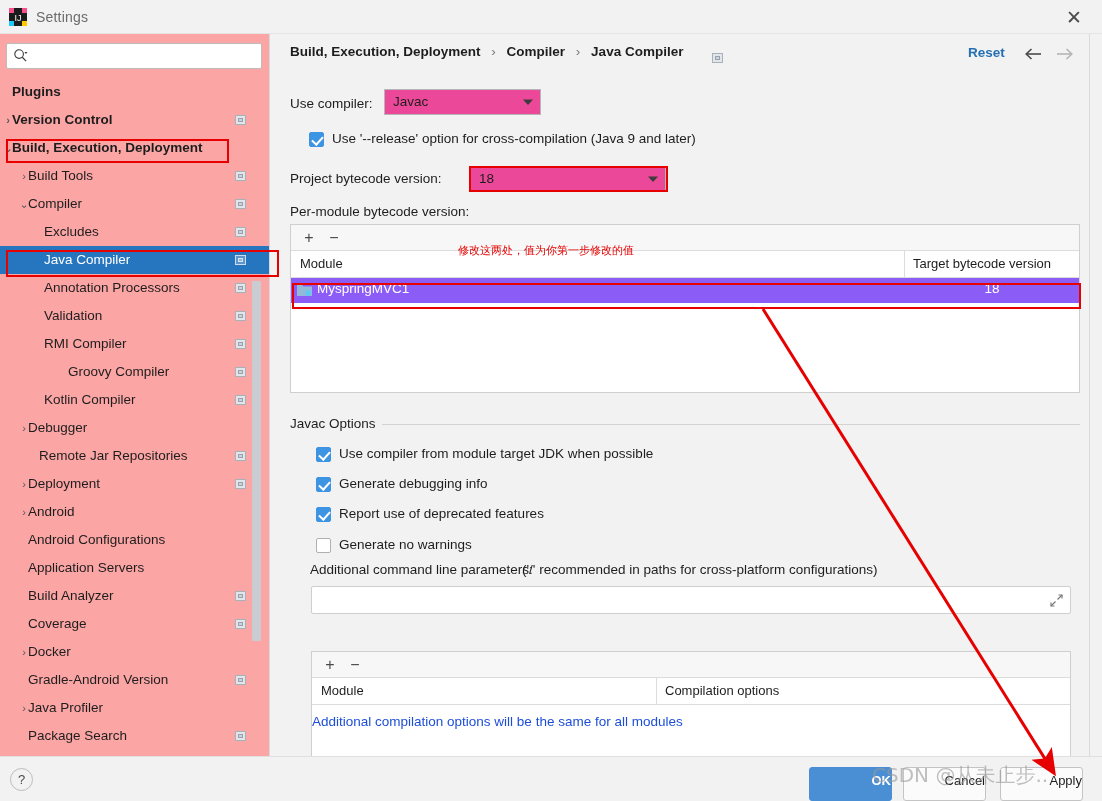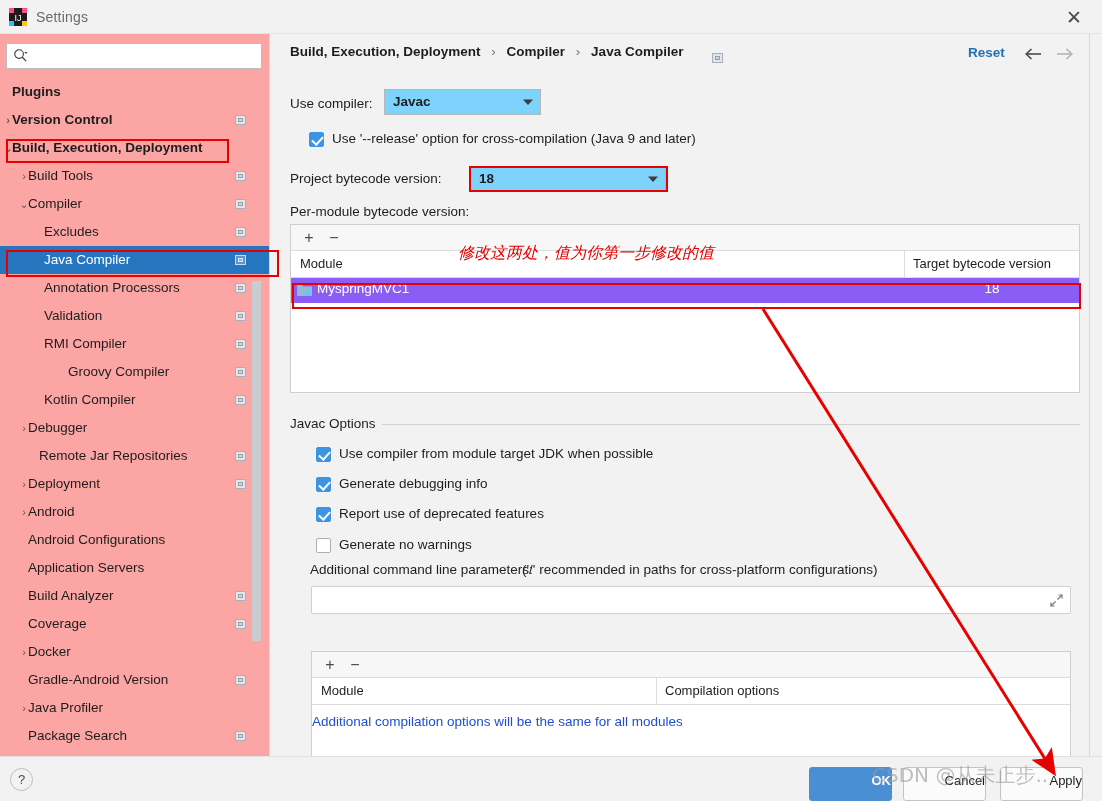--- a/index.html
+++ b/index.html
@@ -95,21 +95,21 @@
   .reset-link {
     position:absolute; left:697px; top:11px; font-size:13.5px; font-weight:bold;
     color:#2470b3; cursor:pointer;
   }
   .nav-back { position:absolute; left:752px; top:10px; width:22px; height:20px; }
   .nav-fwd  { position:absolute; left:782px; top:10px; width:22px; height:20px; }
 
   .lbl-plain { position:absolute; font-size:13.5px; color:#1d1d1d; white-space:nowrap; }
 
   .combo {
-    position:absolute; background:#7dd3fc; border:1px solid #b6b6b6; border-radius:0;font-weight:bold;
+    position:absolute; background:#ec4899; border:1px solid #b6b6b6; border-radius:0;
   }
   .combo .cval { position:absolute; left:8px; top:4px; font-size:13.5px; color:#1d1d1d; }
   .combo .carrow {
     position:absolute; right:0; top:0; bottom:0; width:24px;
     display:flex; align-items:center; justify-content:center;
   }
 
   .cbrow { position:absolute; height:20px; }
   .cbox {
     position:absolute; left:0; top:0; width:15px; height:15px;
@@ -176,23 +176,22 @@
     font-size:13px; text-align:right; line-height:25px; cursor:pointer;
   }
   .btn.primary { background:#4a8fd4; color:#ffffff; border:1px solid #4a8fd4; font-weight:bold; }
   .btn.normal  { background:#fbfbfb; color:#1d1d1d; border:1px solid #c4c4c4; }
 
   
   .anno-rect {
     position:absolute; border:2px solid #e60000; pointer-events:none;
   }
   .anno-text {
-    position:absolute; color:#e60000; font-size:16px; white-space:nowrap;
+    position:absolute; color:#e60000; font-size:11px; white-space:nowrap;
     font-family:"DejaVu Sans", sans-serif;
-    font-style:italic;
   }
   .anno-svg { position:absolute; left:0; top:0; width:1102px; height:801px; pointer-events:none; }
   .watermark {
     position:absolute; left:872px; top:762px; font-size:20px; color:#9a9a9a;
     opacity:.62; white-space:nowrap; font-family:"DejaVu Sans", sans-serif;
     pointer-events:none;
   }
   .right-divider {
     position:absolute; left:1089px; top:34px; width:1px; height:722px; background:#dadada;
   }

